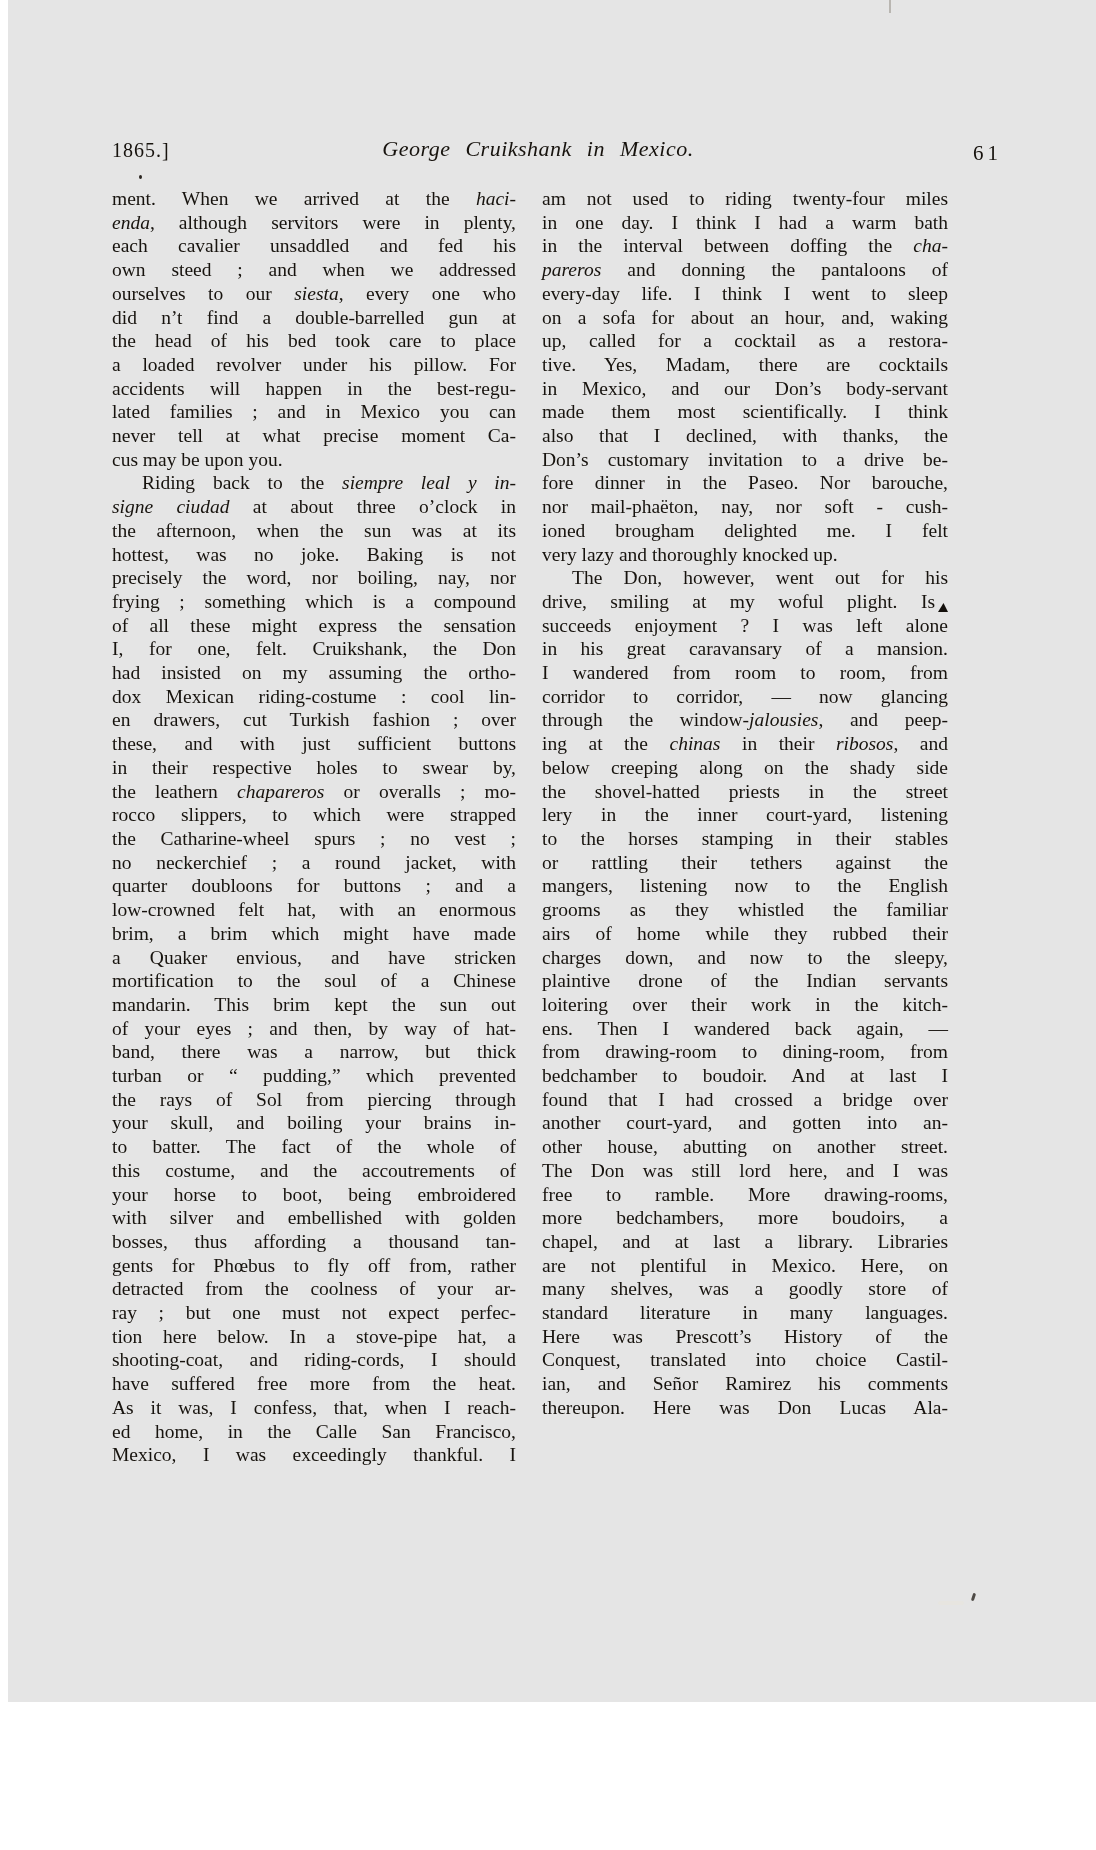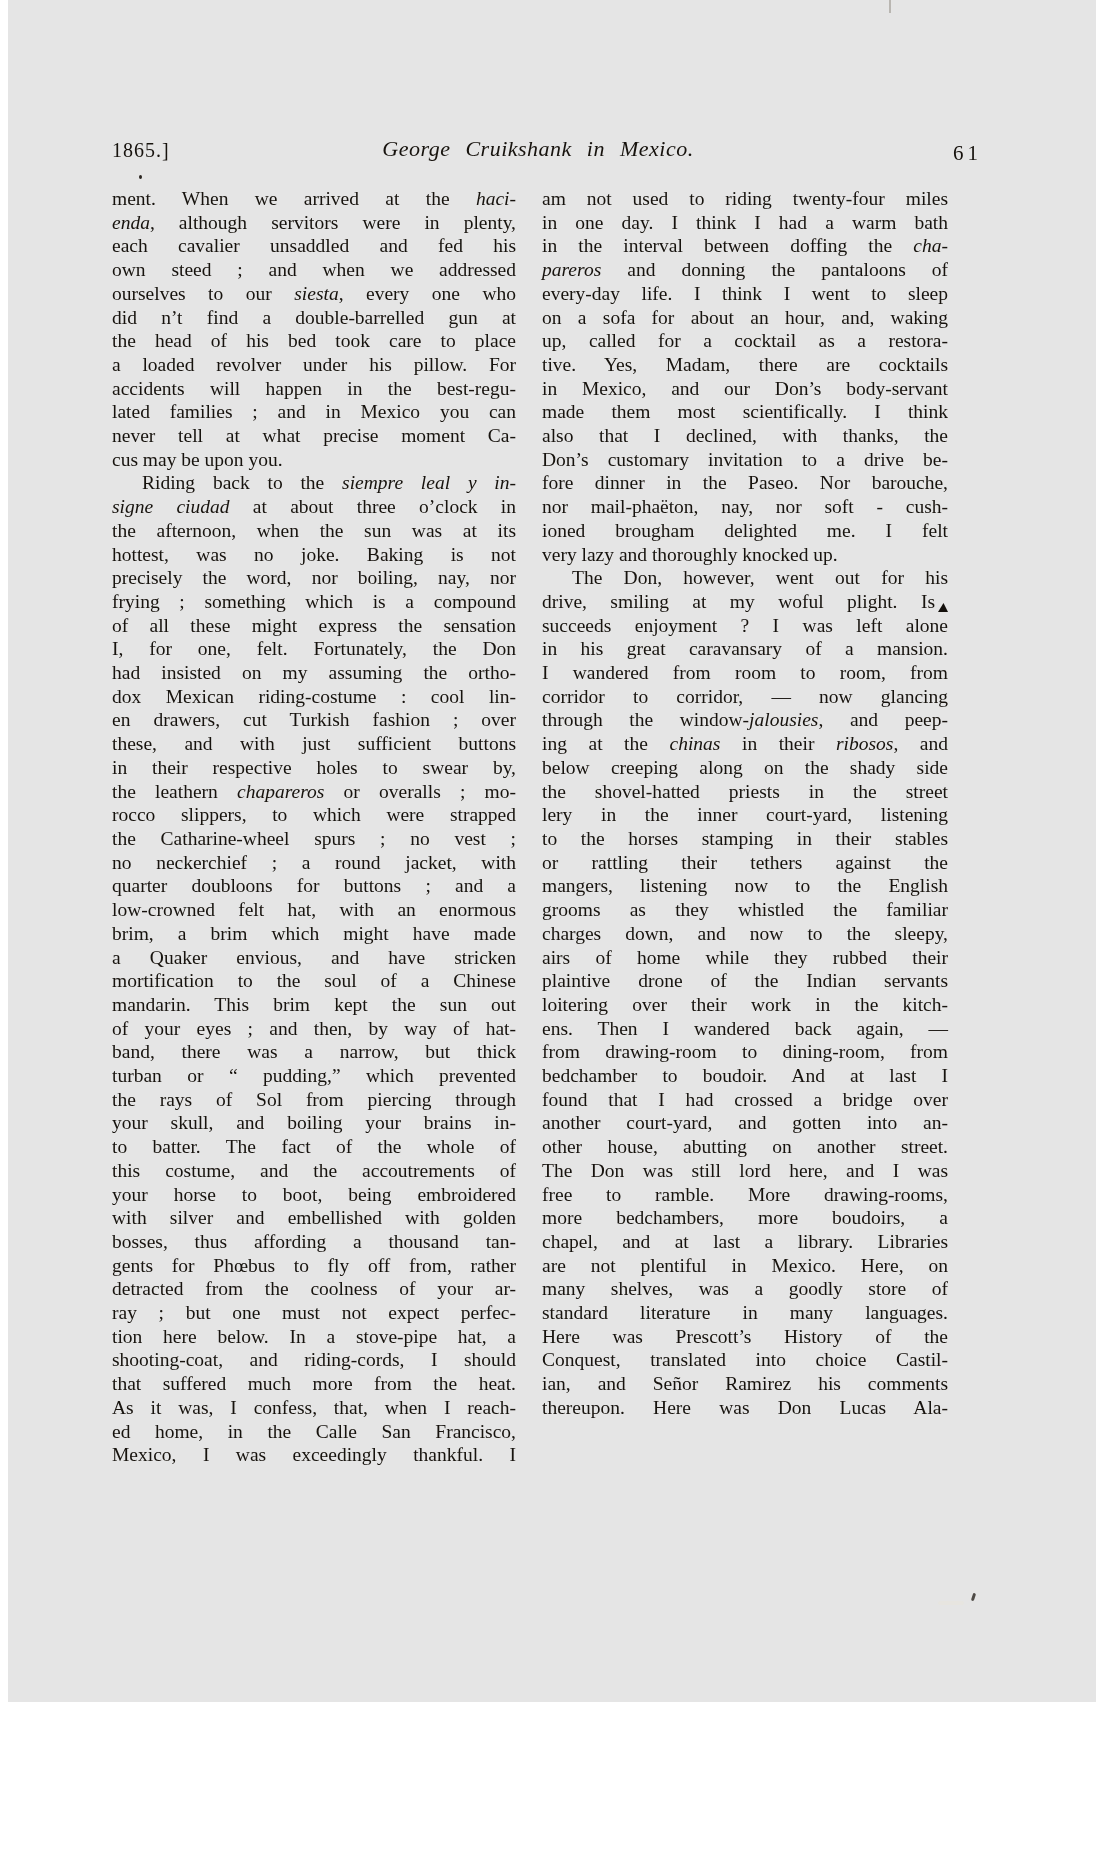--- a/index.html
+++ b/index.html
@@ -21,21 +21,21 @@
   .hdr-year {
     position:absolute; left:104px; top:139px;
     font-size:20px; letter-spacing:1px;
   }
   .hdr-title {
     position:absolute; left:240px; top:136px; width:580px;
     text-align:center; font-style:italic; font-size:22px;
     word-spacing:9px; letter-spacing:0.5px;
   }
   .hdr-pagenum {
-    position:absolute; left:912px; top:141px; width:62px;
+    position:absolute; left:932px; top:141px; width:62px;
     text-align:right; font-size:21px; letter-spacing:4px;
   }
   
   .col {
     position:absolute; top:187px;
     font-size:19.5px; line-height:23.7px;
   }
   .col-left  { left:104px; width:404px; }
   .col-right { left:534px; width:406px; }
   .line { text-align:justify; text-align-last:justify; }
@@ -96,21 +96,21 @@
         <div class="line">lated families ; and in Mexico you can</div>
         <div class="line">never tell at what precise moment Ca-</div>
         <div class="line no-stretch">cus may be upon you.</div>
         <div class="line indent">Riding back to the <i>siempre leal y in-</i></div>
         <div class="line"><i>signe ciudad</i> at about three o’clock in</div>
         <div class="line">the afternoon, when the sun was at its</div>
         <div class="line">hottest, was no joke. Baking is not</div>
         <div class="line">precisely the word, nor boiling, nay, nor</div>
         <div class="line">frying ; something which is a compound</div>
         <div class="line">of all these might express the sensation</div>
-        <div class="line">I, for one, felt. Fortunately, the Don</div>
+        <div class="line">I, for one, felt. Cruikshank, the Don</div>
         <div class="line">had insisted on my assuming the ortho-</div>
         <div class="line">dox Mexican riding-costume : cool lin-</div>
         <div class="line">en drawers, cut Turkish fashion ; over</div>
         <div class="line">these, and with just sufficient buttons</div>
         <div class="line">in their respective holes to swear by,</div>
         <div class="line">the leathern <i>chapareros</i> or overalls ; mo-</div>
         <div class="line">rocco slippers, to which were strapped</div>
         <div class="line">the Catharine-wheel spurs ; no vest ;</div>
         <div class="line">no neckerchief ; a round jacket, with</div>
         <div class="line">quarter doubloons for buttons ; and a</div>
@@ -127,21 +127,21 @@
         <div class="line">to batter. The fact of the whole of</div>
         <div class="line">this costume, and the accoutrements of</div>
         <div class="line">your horse to boot, being embroidered</div>
         <div class="line">with silver and embellished with golden</div>
         <div class="line">bosses, thus affording a thousand tan-</div>
         <div class="line">gents for Phœbus to fly off from, rather</div>
         <div class="line">detracted from the coolness of your ar-</div>
         <div class="line">ray ; but one must not expect perfec-</div>
         <div class="line">tion here below. In a stove-pipe hat, a</div>
         <div class="line">shooting-coat, and riding-cords, I should</div>
-        <div class="line">that suffered much more from the heat.</div>
+        <div class="line">have suffered free more from the heat.</div>
         <div class="line">As it was, I confess, that, when I reach-</div>
         <div class="line">ed home, in the Calle San Francisco,</div>
         <div class="line">Mexico, I was exceedingly thankful. I</div>
       </section>
     <section class="col col-right">
         <div class="line">am not used to riding twenty-four miles</div>
         <div class="line">in one day. I think I had a warm bath</div>
         <div class="line">in the interval between doffing the <i>cha-</i></div>
         <div class="line"><i>pareros</i> and donning the pantaloons of</div>
         <div class="line">every-day life. I think I went to sleep</div>
@@ -164,22 +164,22 @@
         <div class="line">corridor to corridor, — now glancing</div>
         <div class="line">through the window-<i>jalousies</i>, and peep-</div>
         <div class="line">ing at the <i>chinas</i> in their <i>ribosos</i>, and</div>
         <div class="line">below creeping along on the shady side</div>
         <div class="line">the shovel-hatted priests in the street</div>
         <div class="line">lery in the inner court-yard, listening</div>
         <div class="line">to the horses stamping in their stables</div>
         <div class="line">or rattling their tethers against the</div>
         <div class="line">mangers, listening now to the English</div>
         <div class="line">grooms as they whistled the familiar</div>
+        <div class="line">airs of home while they rubbed their</div>
         <div class="line">charges down, and now to the sleepy,</div>
-        <div class="line">airs of home while they rubbed their</div>
         <div class="line">plaintive drone of the Indian servants</div>
         <div class="line">loitering over their work in the kitch-</div>
         <div class="line">ens. Then I wandered back again, —</div>
         <div class="line">from drawing-room to dining-room, from</div>
         <div class="line">bedchamber to boudoir. And at last I</div>
         <div class="line">found that I had crossed a bridge over</div>
         <div class="line">another court-yard, and gotten into an-</div>
         <div class="line">other house, abutting on another street.</div>
         <div class="line">The Don was still lord here, and I was</div>
         <div class="line">free to ramble. More drawing-rooms,</div>

